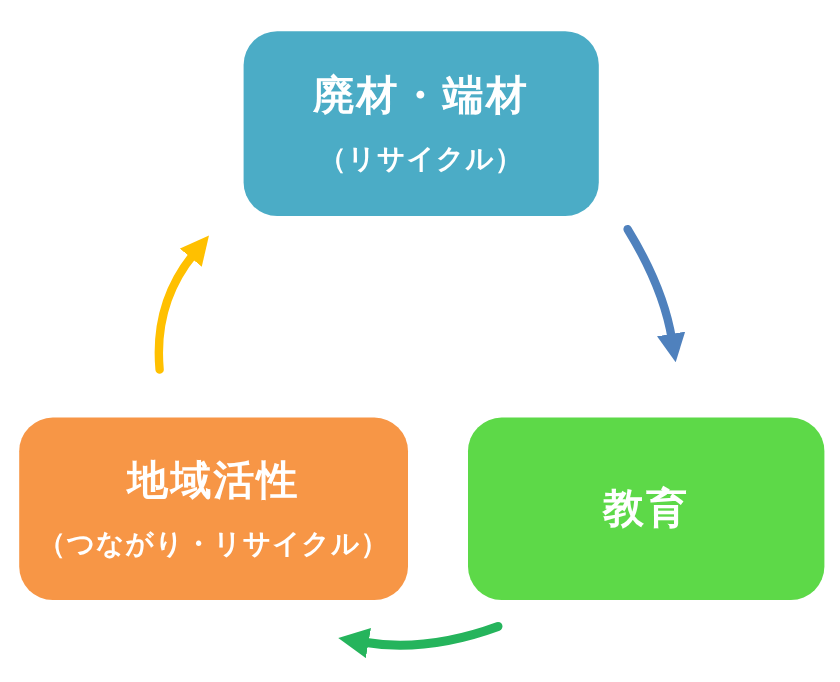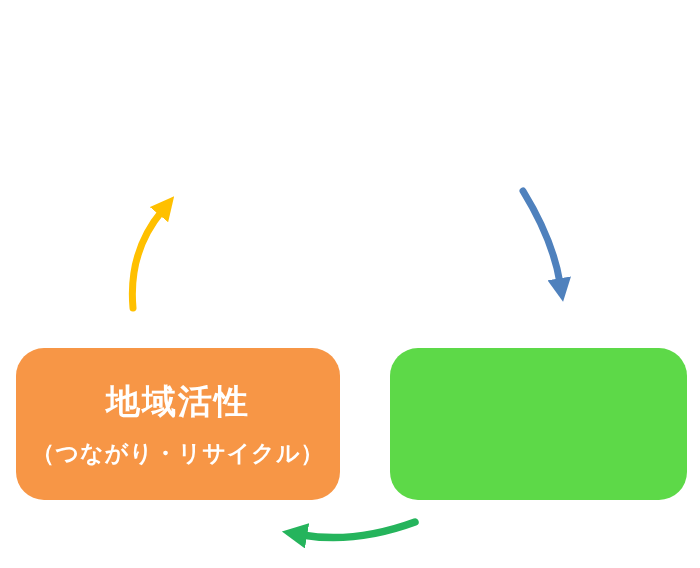--- a/index.html
+++ b/index.html
@@ -66,22 +66,27 @@
       </marker>
     </defs>
 
     <path d="M 523 191 Q 553 240 560 283" fill="none" stroke-width="7" stroke-linecap="round" marker-end="url(#head-blue)" stroke="#4F81BD"></path>
 
     <path d="M 415 522 Q 355 544 302 535" fill="none" stroke-width="7.5" stroke-linecap="round" marker-end="url(#head-green)" stroke="#25B45C"></path>
 
     <path d="M 133 308 Q 128 252 162 211" fill="none" stroke-width="7" stroke-linecap="round" marker-end="url(#head-yellow)" stroke="#FFC000"></path>
   </svg>
 
+  <div class="node node-top" style="background-color: rgb(75, 172, 198);">
+    <div class="title">廃材・端材</div>
+    <div class="subtitle">（リサイクル）</div>
+  </div>
 
   <div class="node node-right" style="background-color: rgb(93, 217, 72);">
+    <div class="title">教育</div>
   </div>
 
   <div class="node node-left" style="background-color: rgb(247, 150, 70);">
     <div class="title">地域活性</div>
     <div class="subtitle">（つながり・リサイクル）</div>
   </div>
 
 </div>
 
 </body></html>

